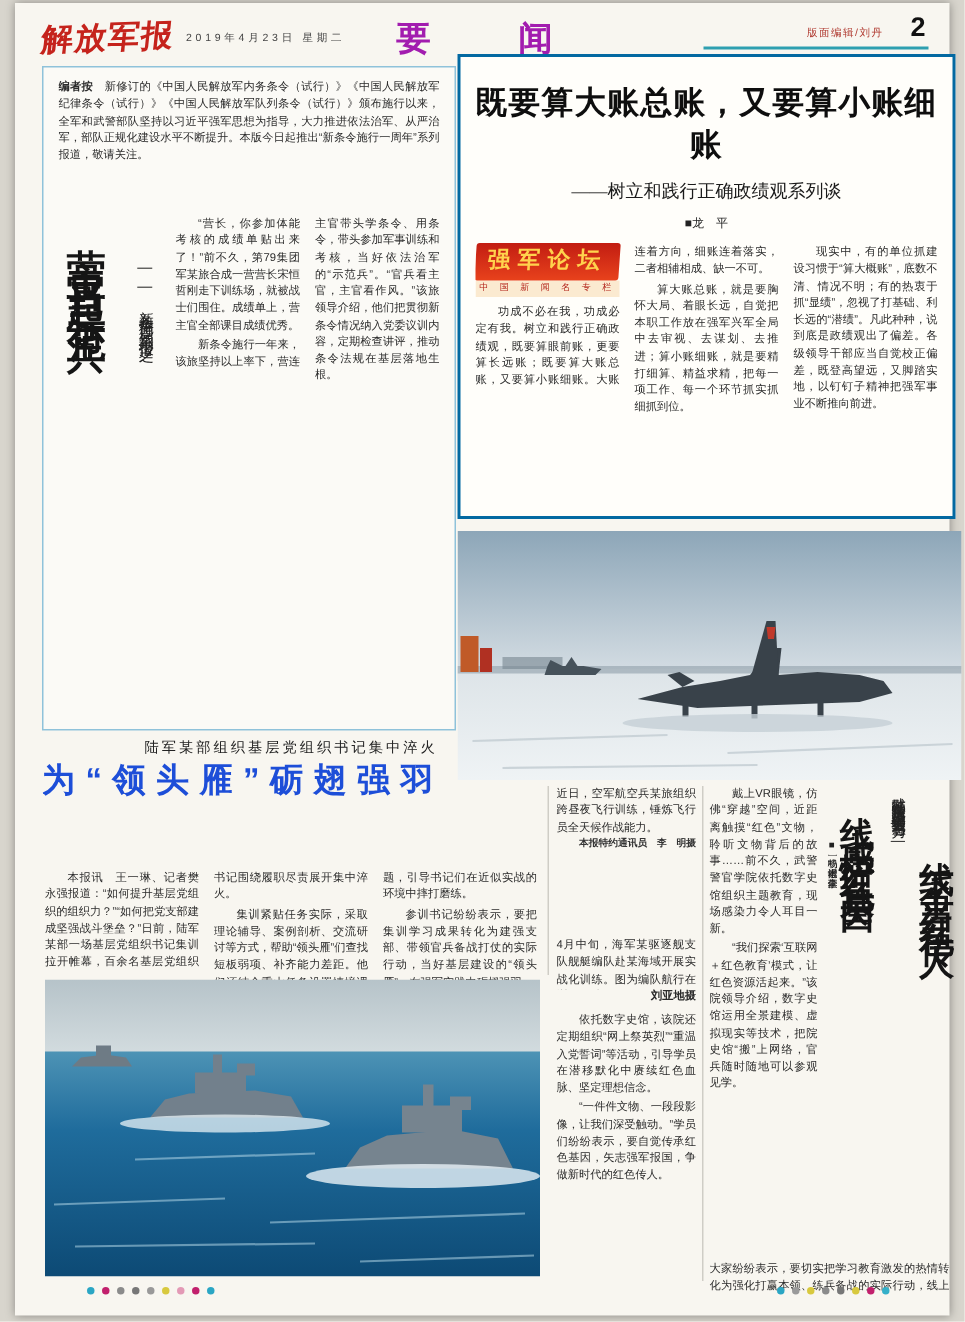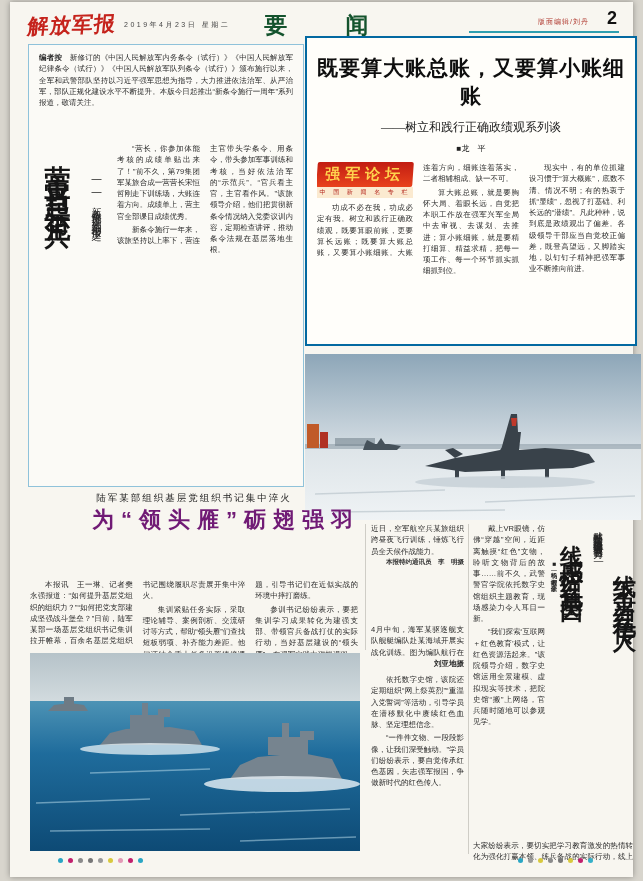--- a/index.html
+++ b/index.html
@@ -6,41 +6,41 @@
   body{width:643px;height:881px;background:#d8d5cd;font-family:"Liberation Sans",sans-serif;position:relative;overflow:hidden;}
   #page{position:absolute;left:10px;top:2px;width:623px;height:875px;background:#f8f6f0;box-shadow:0 0 6px rgba(0,0,0,.35);}
   .abs{position:absolute;}
   .just{text-align:justify;}
   .p{text-indent:2em;margin:0 0 2px 0;}
   .small{font-size:7.5px;line-height:1.5;color:#2b2b2b;}
   .tiny{font-size:6.5px;color:#333;}
   
   .logo{font-size:21px;font-weight:800;color:#c5231c;transform:skewX(-8deg) rotate(-2deg);letter-spacing:1px;}
   .date{font-size:7px;letter-spacing:2.5px;color:#444;}
-  .section{font-size:23px;font-weight:800;letter-spacing:26px;color:#14532d;}
+  .section{font-size:23px;font-weight:800;letter-spacing:26px;color:#a21caf;}
   .pageno{font-size:18px;font-weight:800;color:#111;}
   .editor{font-size:7px;color:#b03a30;letter-spacing:1px;}
   .teal-rule{height:2px;background:#2e9fb0;}
   
   .bluebox{border:1.5px solid #8fc2da;background:#fbfaf6;}
   .vtitle{writing-mode:vertical-rl;text-orientation:upright;font-weight:800;color:#151515;}
   .vsub{writing-mode:vertical-rl;text-orientation:upright;color:#222;}
   
   .redbox{border:2px solid #0369a1;background:#fffefa;}
   .c-title{font-size:21px;font-weight:800;color:#0e0e0e;text-align:center;letter-spacing:1px;}
   .c-sub{font-size:12px;color:#1a1a1a;text-align:center;font-family:"Liberation Serif",serif;}
   .c-by{font-size:8px;text-align:center;color:#222;}
   .cols3{column-count:3;column-gap:10px;margin-top:36px;}
   .cols2{column-count:2;column-gap:10px;}
   .badge-qj{break-inside:avoid;margin-bottom:4px;}
   .badge-qj .b1{height:25px;background:linear-gradient(180deg,#c21d12,#e8421c);display:flex;align-items:center;justify-content:center;color:#ffd34d;font-weight:900;font-size:15px;letter-spacing:5px;transform:skewX(-4deg);border-radius:2px;}
   .badge-qj .b2{height:11px;background:#fbead0;color:#b3251c;font-size:6px;letter-spacing:3px;display:flex;align-items:center;justify-content:center;}
   
   .kicker{font-size:9.5px;letter-spacing:2px;color:#222;text-align:center;}
-  .b-title{font-size:22px;font-weight:800;letter-spacing:7px;color:#701a75;text-align:right;}
+  .b-title{font-size:22px;font-weight:800;letter-spacing:7px;color:#1d4ed8;text-align:left;}
   .credit{font-weight:700;text-align:right;}
   .vline{width:1px;background:#cfcdc6;}
   .dotrow{display:flex;gap:5px;}
   .dot{width:5px;height:5px;border-radius:50%;display:inline-block;}
   .clip{overflow:hidden;}
 </style>
 </head>
 <body>
 
 <div id="page">
@@ -52,21 +52,21 @@
   <div class="abs pageno" style="right:16px;top:6px;">2</div>
   <div class="abs teal-rule" style="right:14px;top:29px;width:150px;"></div>
 
   <div class="abs bluebox" style="left:18px;top:42px;width:274px;height:441px;">
     <div class="small just clip" style="position:absolute;left:10px;top:7px;width:254px;height:84px;">
       <b>编者按</b><span>　新修订的《中国人民解放军内务条令（试行）》《中国人民解放军纪律条令（试行）》《中国人民解放军队列条令（试行）》颁布施行以来，全军和武警部队坚持以习近平强军思想为指导，大力推进依法治军、从严治军，部队正规化建设水平不断提升。本版今日起推出“新条令施行一周年”系列报道，敬请关注。</span>
     </div>
     <div class="abs vtitle clip" style="left:12px;top:100px;height:336px;font-size:26px;letter-spacing:7px;">营主官当起『示范兵』</div>
     <div class="abs vsub clip" style="left:60px;top:128px;height:280px;font-size:10px;letter-spacing:2px;">——新条令施行一周年系列报道之一</div>
     <div class="abs cols2 small just clip" style="left:88px;top:98px;width:176px;height:334px;">
-      <p class="p">“营长，你参加体能考核的成绩单贴出来了！”前不久，第79集团军某旅合成一营营长宋恒哲刚走下训练场，大账连着方向。成绩单上，营主官全部课目成绩优秀。</p>
+      <p class="p">“营长，你参加体能考核的成绩单贴出来了！”前不久，第79集团军某旅合成一营营长宋恒哲刚走下训练场，就被战士们围住。成绩单上，营主官全部课目成绩优秀。</p>
       <p class="p">新条令施行一年来，该旅坚持以上率下，营连主官带头学条令、用条令，带头参加军事训练和考核，当好依法治军的“示范兵”。“官兵看主官，主官看作风。”该旅领导介绍，他们把贯彻新条令情况纳入党委议训内容，定期检查讲评，推动条令法规在基层落地生根。</p>
     </div>
   </div>
 
   <div class="abs redbox" style="left:295px;top:34px;width:328px;height:306px;padding:0 0;">
     <div class="c-title" style="margin-top:16px;">既要算大账总账，又要算小账细账</div>
     <div class="c-sub" style="margin-top:9px;">——树立和践行正确政绩观系列谈</div>
     <div class="c-by" style="margin-top:7px;">■龙　平</div>
     <div class="cols3 small just clip" style="margin:8px 10px 0 10px;height:196px;">
       <div class="badge-qj">

